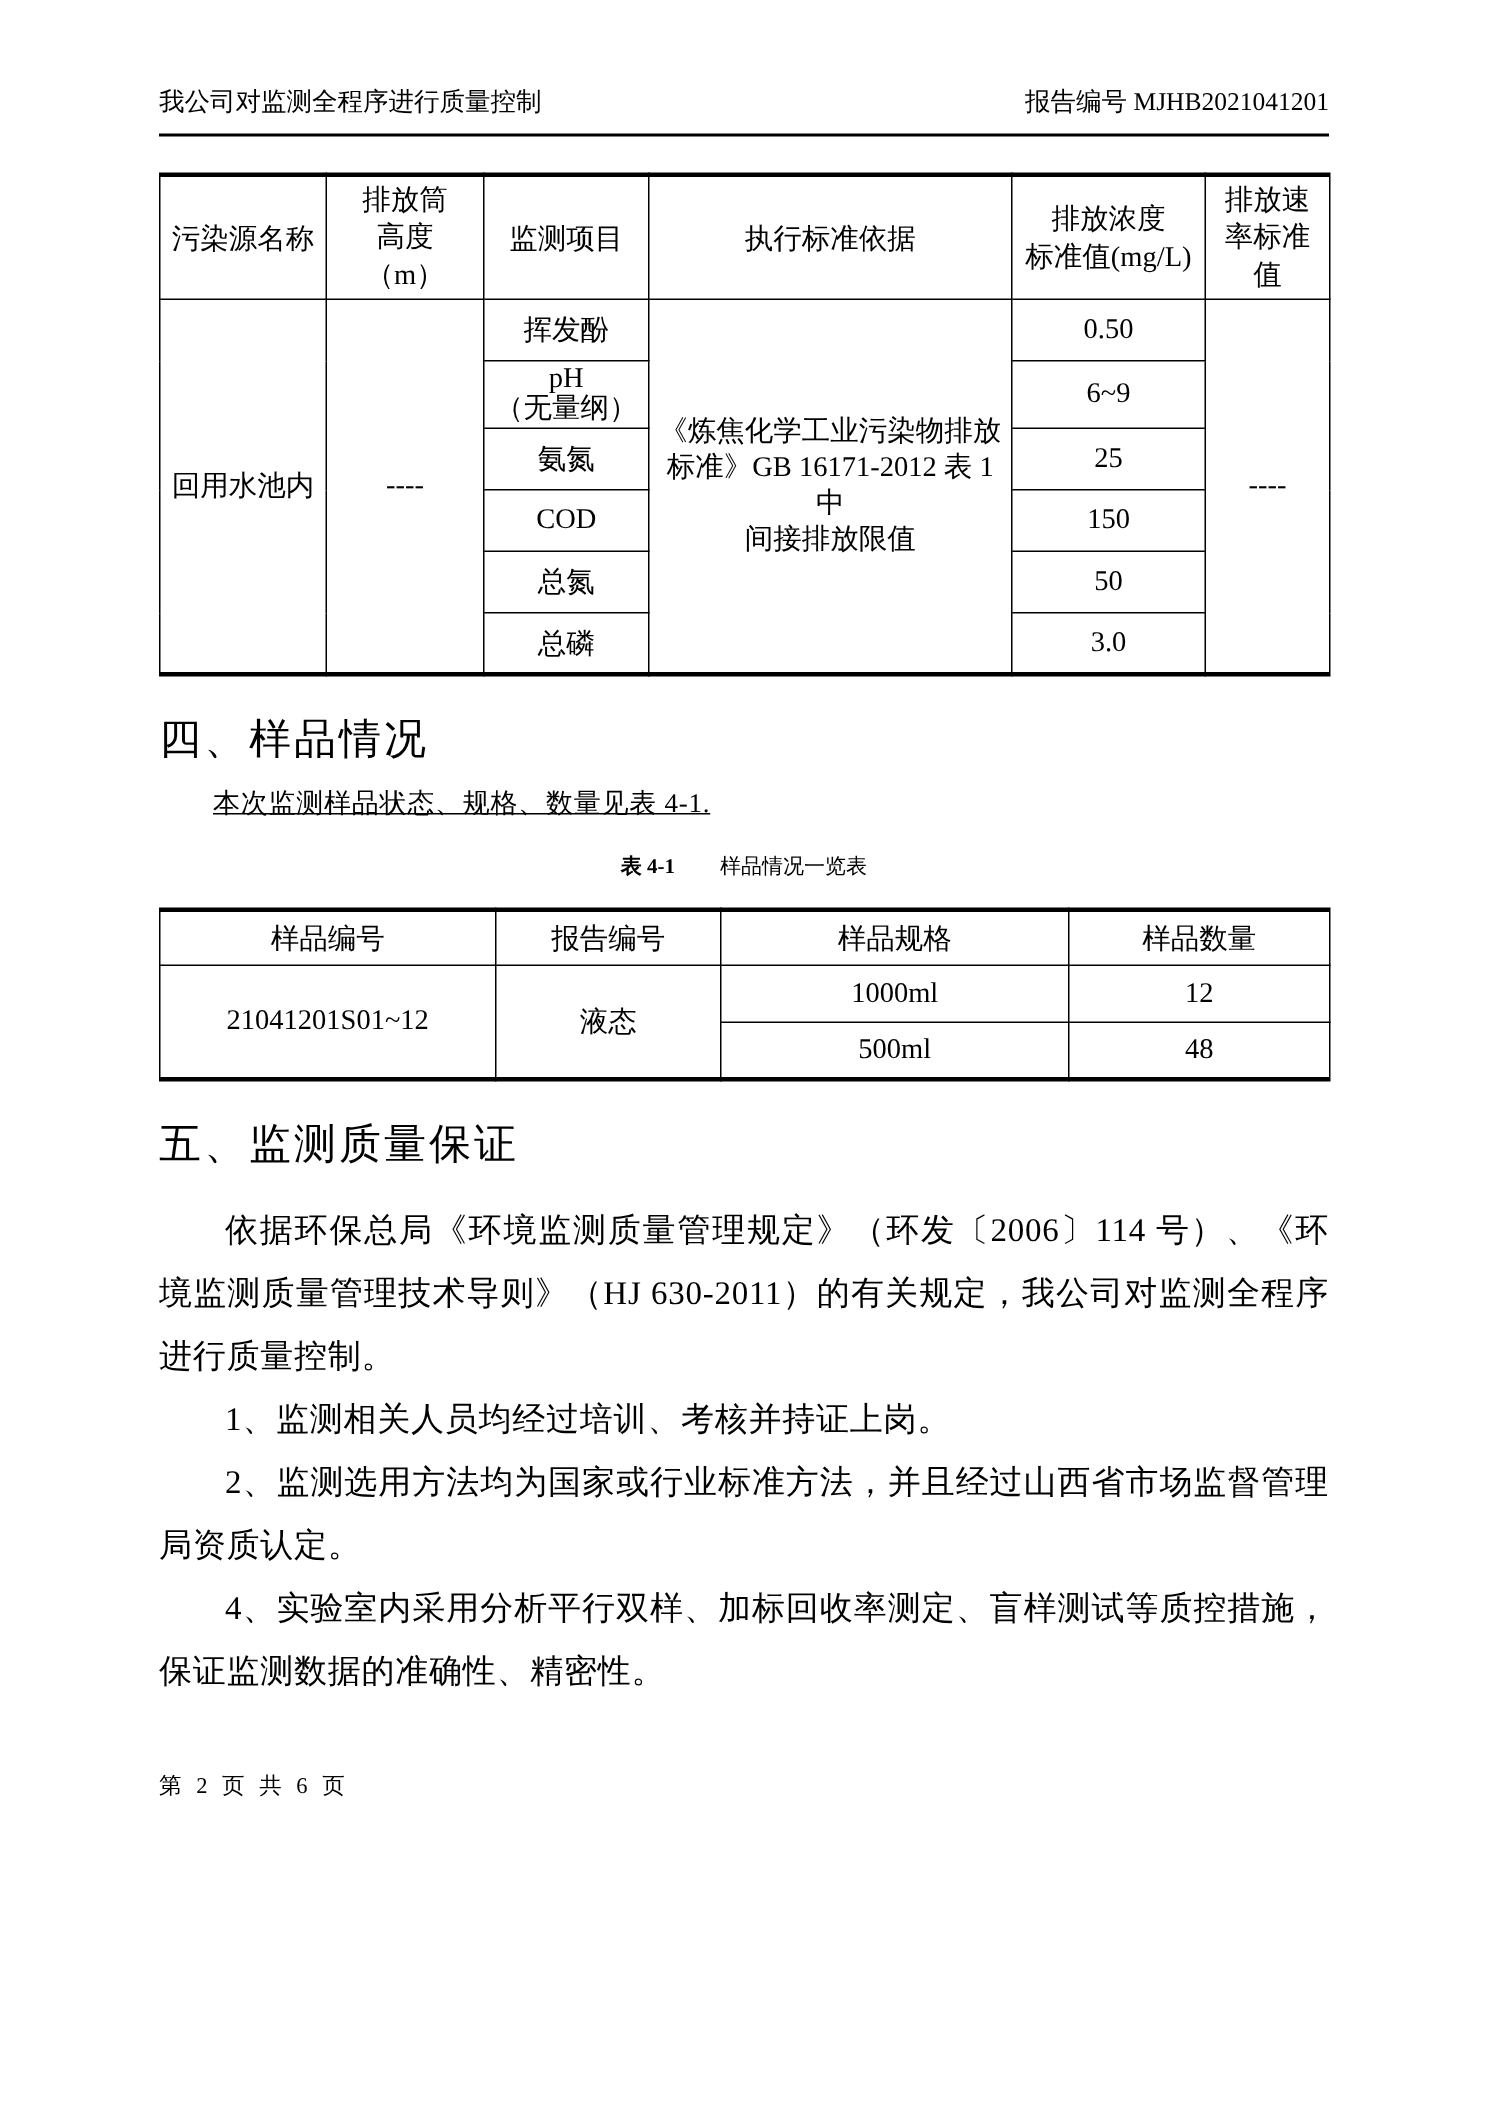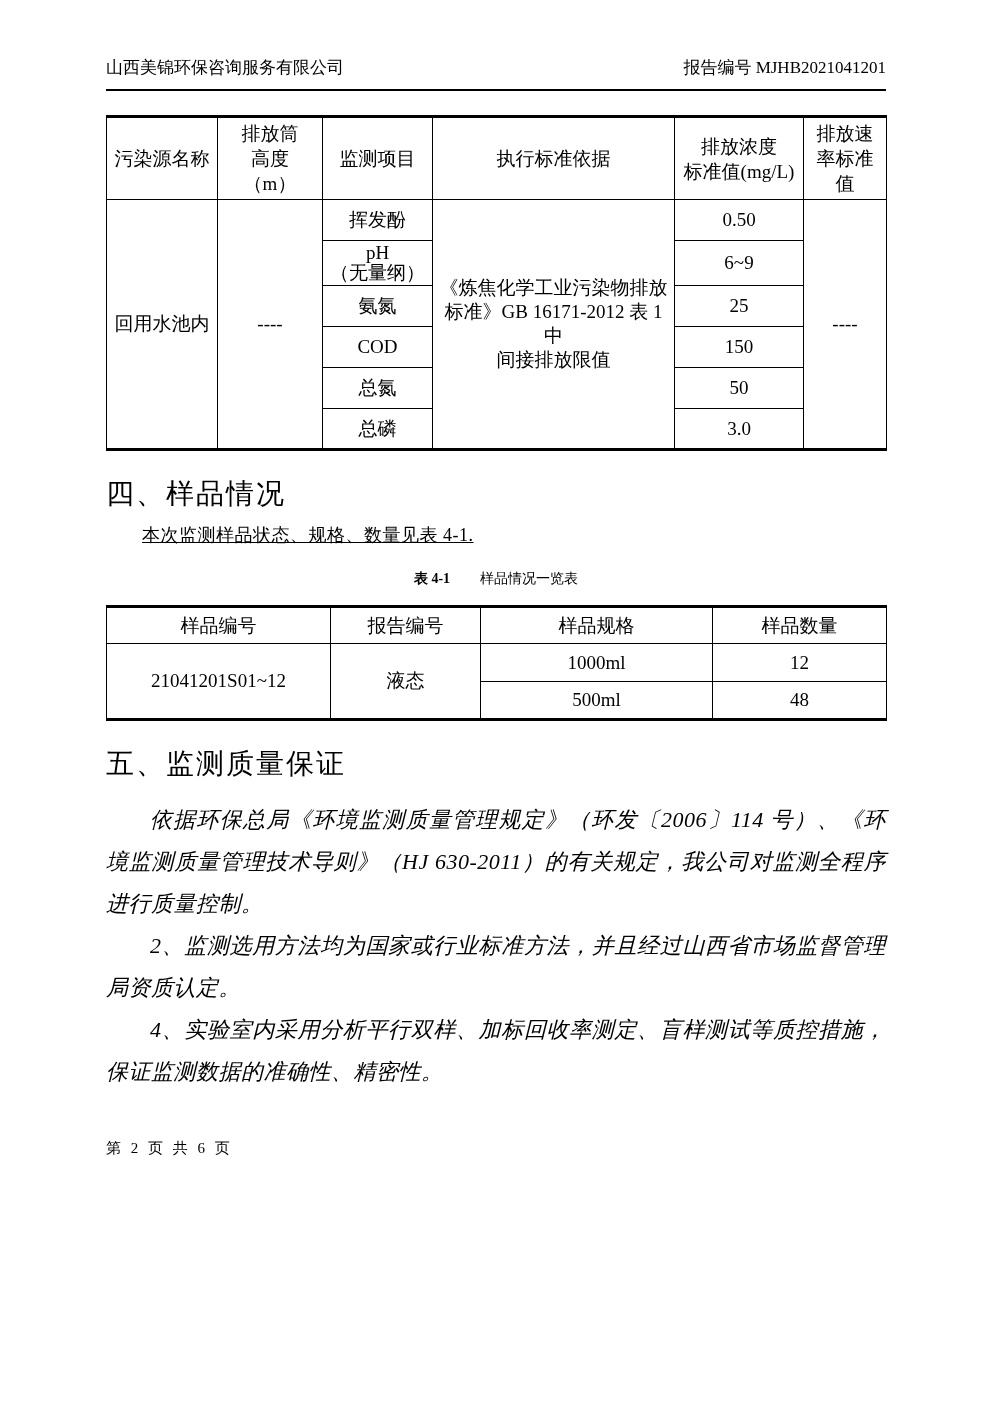--- a/index.html
+++ b/index.html
@@ -74,21 +74,21 @@
     text-decoration: underline;
   }
   .table-caption {
     text-align: center;
     font-size: 14px;
     margin-top: 16px;
     line-height: 26px;
   }
   .caption-label { font-weight: bold; margin-right: 30px; }
 
-  .qa-block { margin-top: 18px; font-style: italic; }
+  .qa-block { margin-top: 18px; }
   .qa-paragraph {
     font-size: 22px;
     line-height: 42px;
     text-align: justify;
     text-indent: 2em;
     letter-spacing: 0.5px;
     margin: 0;
   }
 
   
@@ -98,21 +98,21 @@
     font-size: 15px;
     letter-spacing: 3px;
   }
 </style>
 </head>
 <body>
 
 <div class="page">
 
   <div class="doc-header">
-    <span>山西美锦环保咨询服务有限公司</span>
+    <span>我公司对监测全程序进行质量控制</span>
     <span>报告编号 MJHB2021041201</span>
   </div>
 
   <table class="standards-table">
     <colgroup>
       <col style="width:111px">
         <col style="width:105px">
         <col style="width:110px">
       <col style="width:242px">
         <col style="width:129px">
@@ -199,20 +199,21 @@
       <tr>
         <td>500ml</td>
         <td>48</td>
       </tr>
     </tbody>
   </table>
 
   <h2 class="sec-heading">五、监测质量保证</h2>
   <div class="qa-block">
     <p class="qa-paragraph">依据环保总局《环境监测质量管理规定》（环发〔2006〕114 号）、《环境监测质量管理技术导则》（HJ 630-2011）的有关规定，我公司对监测全程序进行质量控制。</p>
+    <p class="qa-paragraph">1、监测相关人员均经过培训、考核并持证上岗。</p>
     <p class="qa-paragraph">2、监测选用方法均为国家或行业标准方法，并且经过山西省市场监督管理局资质认定。</p>
     <p class="qa-paragraph">4、实验室内采用分析平行双样、加标回收率测定、盲样测试等质控措施，保证监测数据的准确性、精密性。</p>
   </div>
 
   <div class="doc-footer">
     <span>第 2 页 共 6 页</span>
   </div>
 
 </div>
 

